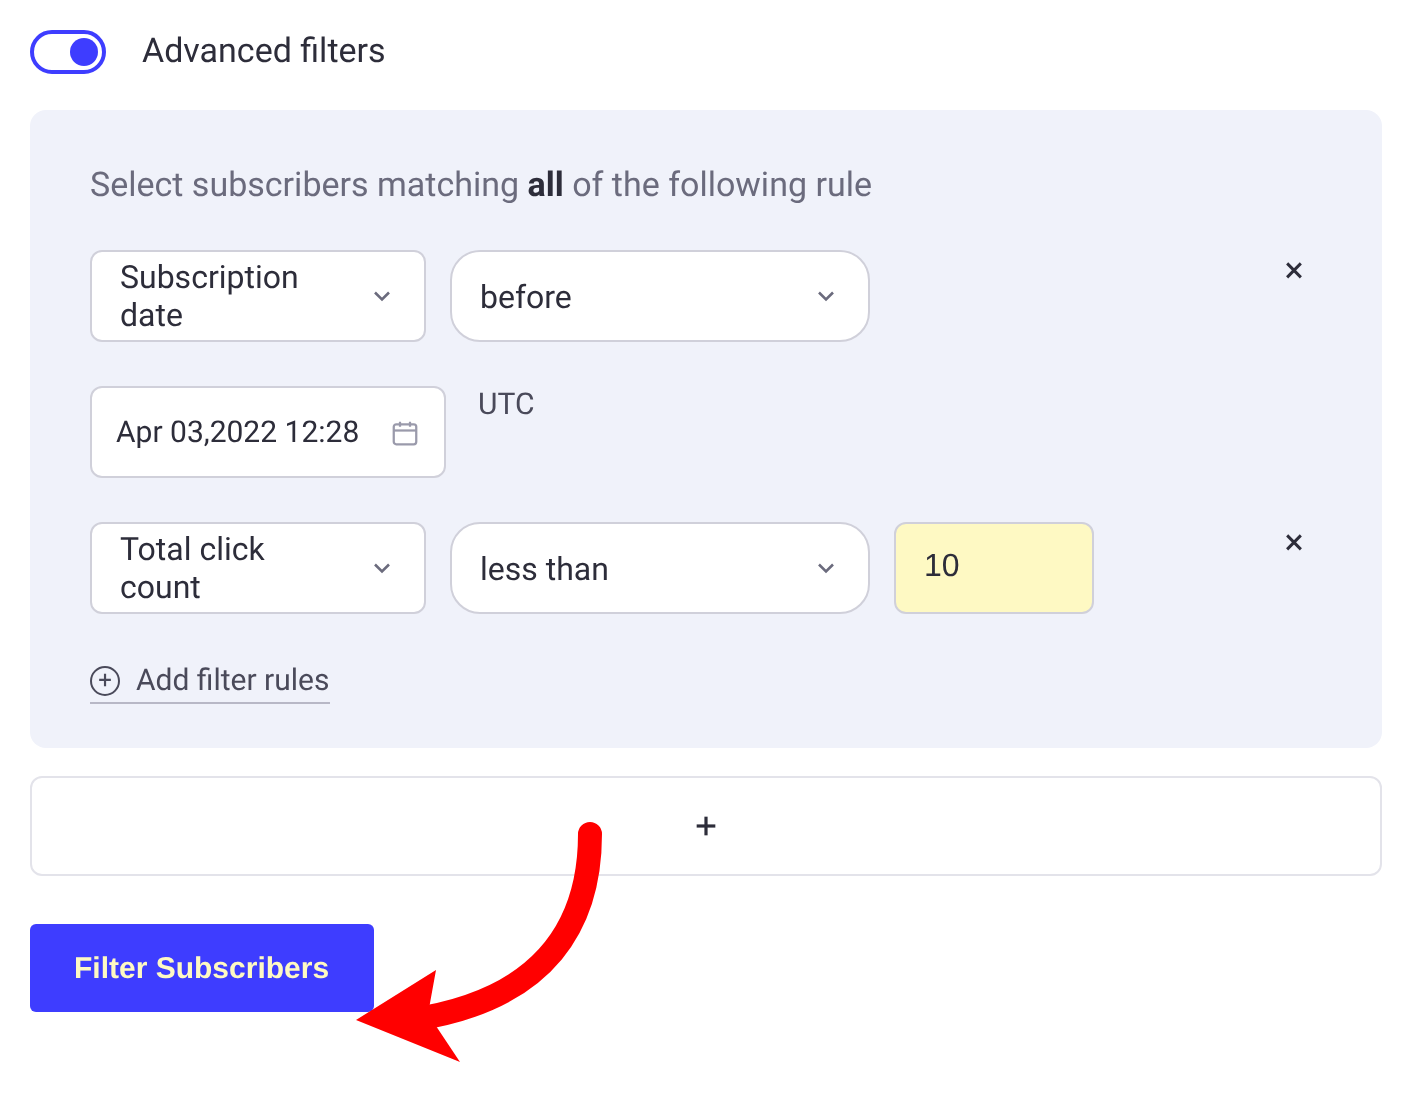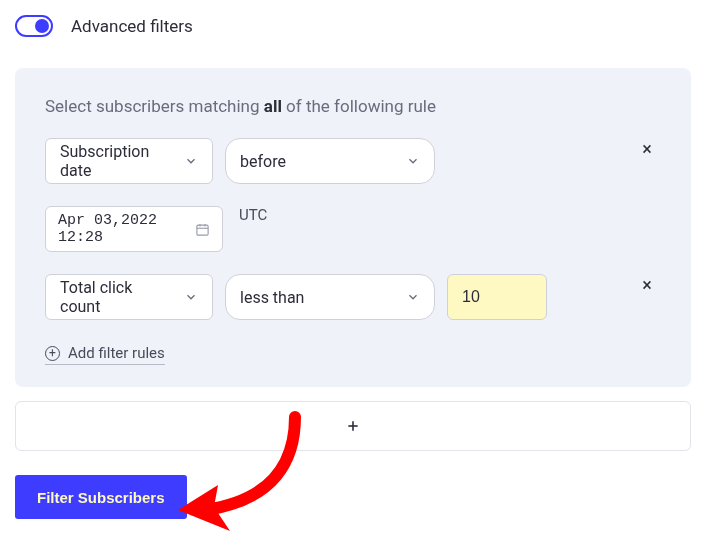--- a/index.html
+++ b/index.html
@@ -7,21 +7,21 @@
   font-family: -apple-system, BlinkMacSystemFont, "Segoe UI", Roboto, sans-serif;
   background: #fff;
   width: 706px;
   height: 559px;
   padding: 15px;
   color: #1a1a2e;
   position: relative;
 }
 
 
-.toggle-row { display: flex; align-items: center; gap: 18px; margin-bottom: 31px; }
+.toggle-row { display: flex; align-items: center; gap: 18px; margin-bottom: 18px; }
 .toggle {
   width: 38px; height: 22px; background: #fff; border: 2px solid #3e3dff; border-radius: 12px;
   position: relative; cursor: pointer;
 }
 .toggle::after {
   content: ""; position: absolute; right: 2px; top: 2px;
   width: 14px; height: 14px; background: #3e3dff; border-radius: 50%;
 }
 .toggle-label { font-size: 17px; color: #2d2d3a; }
 
@@ -44,21 +44,21 @@
   cursor: pointer; min-width: 110px;
 }
 .select.field { width: 168px; }
 .select.op    { width: 210px; border-radius: 15px; }
 .select .chev { margin-left: 12px; color: #6b6b7d; flex-shrink: 0; }
 
 .date-input {
   display: flex; align-items: center; justify-content: space-between;
   background: #fff; border: 1px solid #d0d0da; border-radius: 6px;
   height: 46px; padding: 16px 12px; font-size: 15px; color: #2d2d3a;
-  width: 178px; cursor: pointer; font-family: Liberation Mono, monospace;
+  width: 178px; cursor: pointer;
 }
 .tz { font-size: 15px; color: #4a4a5a; margin-left: 4px; }
 
 .num-input {
   background: #fef9c3; border: 1px solid #d0d0da; border-radius: 6px;
   height: 46px; padding: 0 14px; font-size: 16px; color: #2d2d3a;
   width: 100px;
 }
 
 .remove-x {

